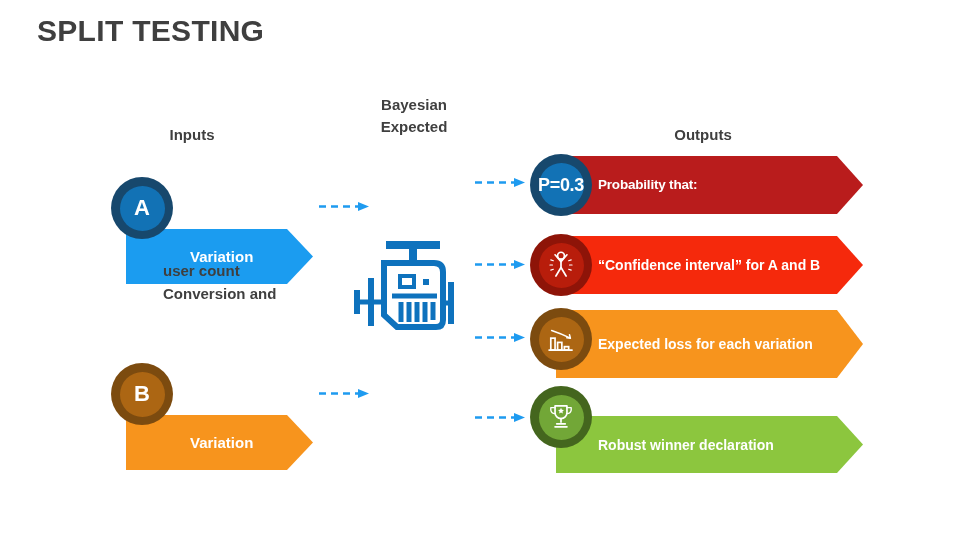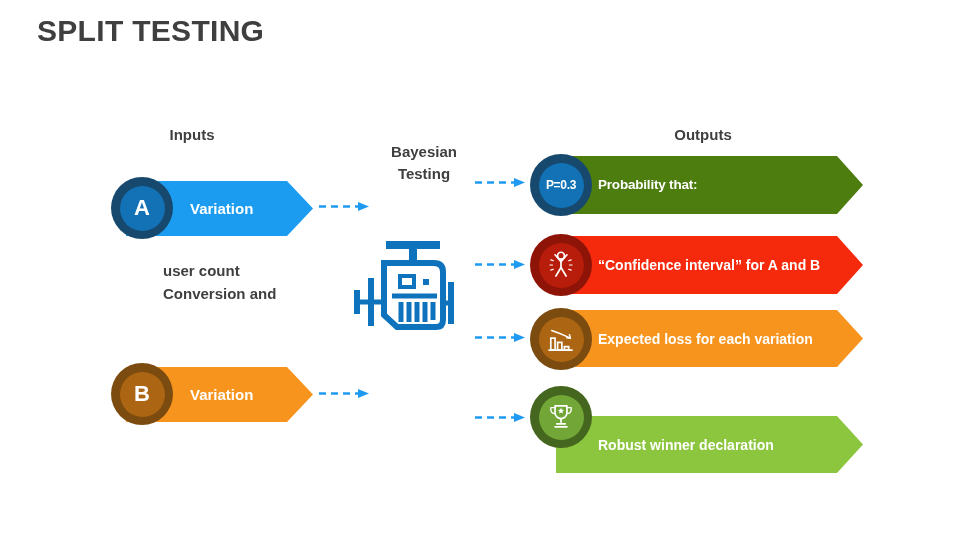--- a/index.html
+++ b/index.html
@@ -3,54 +3,54 @@
 <meta charset="utf-8">
 <style>
   html,body{margin:0;padding:0;background:#fff;}
   #slide{position:relative;width:960px;height:540px;background:#ffffff;
          font-family:"Liberation Sans",sans-serif;overflow:hidden;}
   .abs{position:absolute;}
   .title{left:37px;top:14px;font-size:30px;font-weight:800;color:#3F3F3F;letter-spacing:.3px;}
   .col-label{font-size:15px;font-weight:700;color:#3F3F3F;text-align:center;}
   .inputs-label{left:130px;top:126px;width:124px;}
   .outputs-label{left:648px;top:126px;width:110px;}
-  .center-block{left:362px;top:96px;width:124px;text-align:center;color:#3F3F3F;margin-top:47px;}
+  .center-block{left:352px;top:96px;width:124px;text-align:center;color:#3F3F3F;}
   .center-top{font-size:15px;font-weight:700;}
   .center-main{font-size:30px;font-weight:800;margin-top:3px;}
   .center-bottom{font-size:15px;font-weight:700;margin-top:5px;}
   .note{left:163px;top:259px;font-size:15px;font-weight:700;color:#3F3F3F;line-height:23px;}
   .arrow{position:absolute;display:flex;align-items:center;color:#fff;font-weight:700;
          clip-path:polygon(0 0,calc(100% - 26px) 0,100% 50%,calc(100% - 26px) 100%,0 100%);}
-  .in-arrow{width:187px;height:55px;font-size:15px;}
+  .in-arrow{width:187px;height:55px;font-size:15px;margin-top:48px;}
   .in-arrow span{padding-left:64px;}
   .out-arrow{left:556px;width:307px;}
   .out-arrow .lines{padding-left:42px;display:flex;flex-direction:column;justify-content:center;}
   .line-sm{font-size:13.5px;line-height:20px;letter-spacing:-.2px;white-space:nowrap;}
   .line-md{font-size:14px;white-space:nowrap;}
   .badge{position:absolute;width:62px;height:62px;border-radius:50%;
          display:flex;align-items:center;justify-content:center;}
   .badge-inner{width:45px;height:45px;border-radius:50%;display:flex;align-items:center;
                justify-content:center;color:#fff;font-weight:700;}
   .badge-letter{font-size:22px;}
-  .badge-p{font-size:12px;letter-spacing:-.3px;text-align:center;}
+  .badge-p{font-size:18px;letter-spacing:-.3px;text-align:center;}
   .dash{position:absolute;}
 </style>
 </head>
 <body>
 
 <div id="slide">
 
   <div class="abs title">SPLIT TESTING</div>
 
   <div class="abs col-label inputs-label">Inputs</div>
   <div class="abs col-label outputs-label">Outputs</div>
 
   <div class="abs center-block">
     <div class="center-top">Bayesian</div>
-    <div class="center-bottom">Testing</div>
+    <div class="center-bottom">Expected</div>
   </div>
 
   <div class="arrow in-arrow" style="left: 126px; top: 181px; background: rgb(27, 156, 240);">
     <span>Variation</span>
   </div>
   <div class="badge" style="left: 111px; top: 177px; background: rgb(23, 72, 109);">
     <div class="badge-inner badge-letter" style="background: rgb(18, 114, 181);">A</div>
   </div>
 
   <div class="arrow in-arrow" style="left: 126px; top: 367px; background: rgb(247, 148, 29);">
@@ -105,21 +105,21 @@
   </svg>
   <svg class="dash" style="left:474px;top:331px;" width="52" height="13">
     <line x1="1" y1="6.5" x2="40" y2="6.5" stroke="#1E9BF0" stroke-width="2.5" stroke-dasharray="7 5"></line>
     <polygon points="40,2 51,6.5 40,11" fill="#1E9BF0"></polygon>
   </svg>
   <svg class="dash" style="left:474px;top:411px;" width="52" height="13">
     <line x1="1" y1="6.5" x2="40" y2="6.5" stroke="#1E9BF0" stroke-width="2.5" stroke-dasharray="7 5"></line>
     <polygon points="40,2 51,6.5 40,11" fill="#1E9BF0"></polygon>
   </svg>
 
-  <div class="arrow out-arrow" style="top: 156px; height: 58px; background: #4d7c0f;">
+  <div class="arrow out-arrow" style="top: 156px; height: 58px; background: #b91c1c;">
     <div class="lines">
       <div class="line-sm">Probability that:</div>
     </div>
   </div>
   <div class="badge" style="left: 530px; top: 154px; background: rgb(23, 72, 109);">
     <div class="badge-inner badge-p" style="background: rgb(18, 114, 181);">P=0.3</div>
   </div>
 
   <div class="arrow out-arrow" style="top: 236px; height: 58px; background: rgb(245, 41, 12);">
     <div class="lines">
@@ -131,21 +131,21 @@
       <svg width="34" height="34" viewBox="0 0 40 40" fill="none" stroke="#fff" stroke-width="2" stroke-linecap="round">
         <circle cx="20" cy="9" r="4"></circle>
         <path d="M20 13 V23"></path>
         <path d="M20 16 L13 8 M20 16 L27 8"></path>
         <path d="M20 23 L14 33 M20 23 L26 33"></path>
         <path d="M7 20 H10 M30 20 H33 M8 26 L11 25 M32 26 L29 25 M8 14 L11 15 M32 14 L29 15" stroke-width="1.4"></path>
       </svg>
     </div>
   </div>
 
-  <div class="arrow out-arrow" style="top: 310px; height: 57px; background: rgb(247, 148, 29);">
+  <div class="arrow out-arrow" style="top: 310px; height: 68px; background: rgb(247, 148, 29);">
     <div class="lines">
       <div class="line-md">Expected loss for each variation</div>
     </div>
   </div>
   <div class="badge" style="left: 530px; top: 308px; background: rgb(124, 75, 15);">
     <div class="badge-inner" style="background: rgb(172, 102, 19);">
       <svg width="34" height="34" viewBox="0 0 40 40" fill="none" stroke="#fff" stroke-width="2" stroke-linecap="round">
         <rect x="8" y="19" width="5" height="14"></rect>
         <rect x="16" y="24" width="5" height="9"></rect>
         <rect x="24" y="29" width="5" height="4"></rect>

